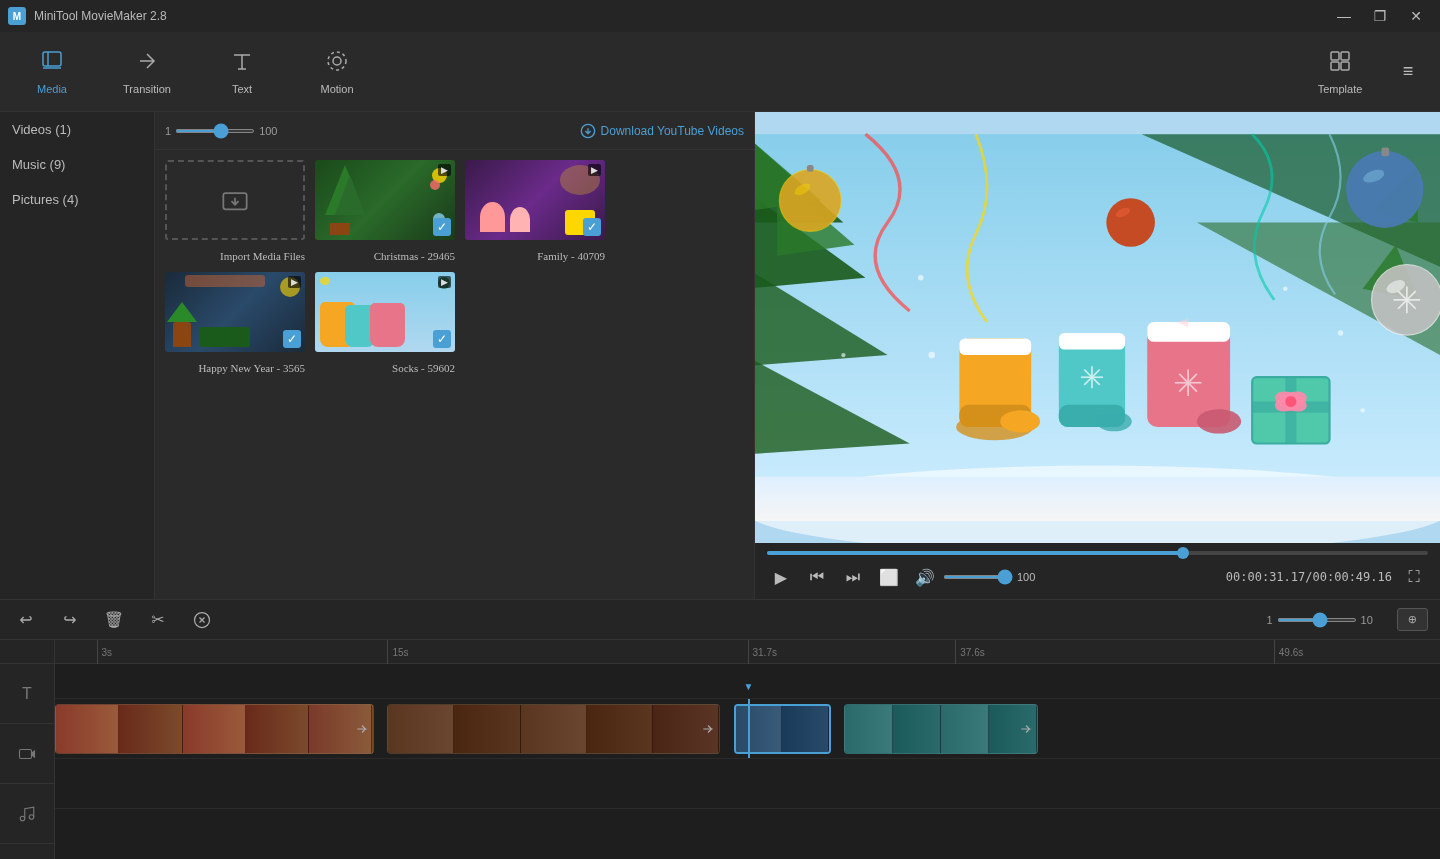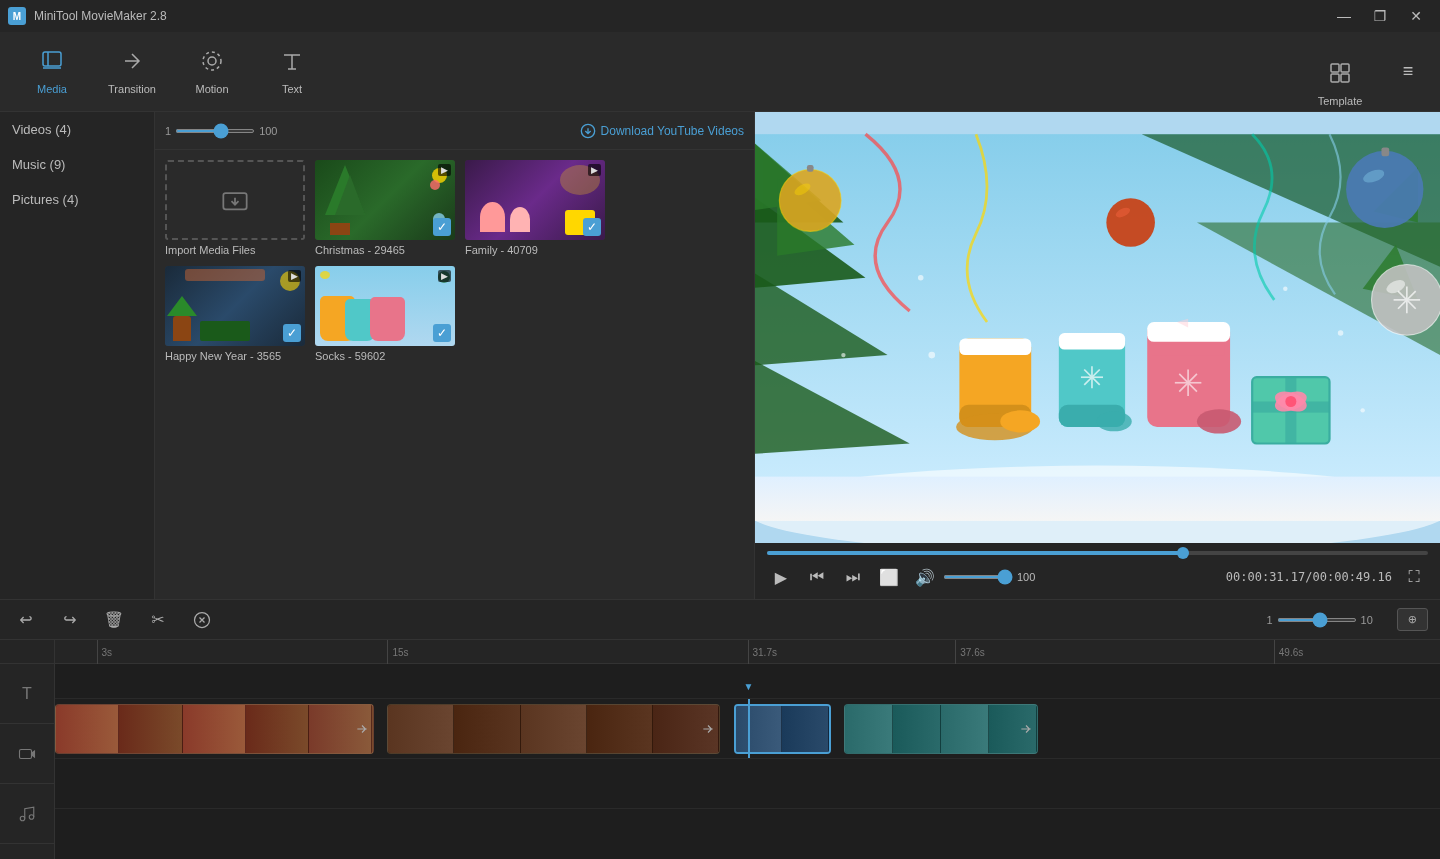--- a/index.html
+++ b/index.html
@@ -8,26 +8,26 @@
     
     #titlebar { background: #252525; display: flex; align-items: center; height: 32px; padding: 0 8px; justify-content: space-between; flex-shrink: 0; }
     #titlebar-left { display: flex; align-items: center; gap: 8px; }
     #titlebar-logo { width: 18px; height: 18px; background: #4a9fd4; border-radius: 3px; display: flex; align-items: center; justify-content: center; font-size: 10px; font-weight: bold; color: white; }
     #titlebar-title { font-size: 12px; color: #bbb; }
     #titlebar-controls { display: flex; gap: 4px; }
     .title-btn { width: 32px; height: 28px; background: none; border: none; color: #bbb; cursor: pointer; font-size: 14px; display: flex; align-items: center; justify-content: center; }
 
     
     #toolbar { background: #2a2a2a; display: flex; align-items: center; height: 80px; padding: 0 12px; border-bottom: 1px solid #333; flex-shrink: 0; }
-    .toolbar-group { display: flex; align-items: center; gap: 0; }
+    .toolbar-group { display: flex; align-items: center; gap: 15px; }
     .toolbar-item { display: flex; flex-direction: column; align-items: center; justify-content: center; width: 80px; height: 70px; cursor: pointer; border-radius: 4px; color: #bbb; font-size: 11px; gap: 4px; }
     .toolbar-item.active { color: #4a9fd4; }
     .toolbar-item .icon { font-size: 22px; }
     #toolbar-right { margin-left: auto; display: flex; align-items: center; gap: 8px; }
-    .toolbar-right-item { display: flex; flex-direction: column; align-items: center; justify-content: flex-end; width: 80px; height: 70px; cursor: pointer; color: #bbb; font-size: 11px; gap: 4px; }
+    .toolbar-right-item { display: flex; flex-direction: column; align-items: center; justify-content: center; width: 80px; height: 70px; cursor: pointer; color: #bbb; font-size: 11px; gap: 4px; }
     .toolbar-right-item .icon { font-size: 22px; }
     .hamburger-btn { width: 40px; height: 70px; display: flex; align-items: center; justify-content: center; cursor: pointer; color: #bbb; font-size: 18px; }
 
     
     #main { display: flex; flex: 1; overflow: hidden; }
 
     
     #sidebar { width: 155px; background: #252525; border-right: 1px solid #333; flex-shrink: 0; }
     .sidebar-item { padding: 10px 12px; cursor: pointer; font-size: 13px; color: #bbb; }
     .sidebar-item.active { background: #4a9fd4; color: white; }
@@ -37,21 +37,21 @@
     #media-toolbar { display: flex; align-items: center; padding: 6px 10px; gap: 8px; border-bottom: 1px solid #333; height: 38px; }
     #zoom-slider-container { display: flex; align-items: center; gap: 4px; font-size: 11px; color: #999; }
     #zoom-slider { width: 80px; height: 4px; accent-color: #4a9fd4; }
     #download-btn { margin-left: auto; display: flex; align-items: center; gap: 5px; color: #4a9fd4; cursor: pointer; font-size: 12px; }
     #media-grid { flex: 1; padding: 10px; display: flex; flex-wrap: wrap; gap: 10px; align-content: flex-start; overflow-y: auto; }
     .media-item { width: 140px; cursor: pointer; }
     .media-thumb { width: 140px; height: 80px; border-radius: 3px; position: relative; overflow: hidden; background: #333; }
     .media-thumb-inner { width: 100%; height: 100%; display: flex; align-items: center; justify-content: center; }
     .media-check { position: absolute; bottom: 4px; right: 4px; width: 18px; height: 18px; background: #4a9fd4; border-radius: 3px; display: flex; align-items: center; justify-content: center; color: white; font-size: 12px; }
     .media-type-badge { position: absolute; top: 4px; right: 4px; background: rgba(0,0,0,0.6); padding: 1px 3px; border-radius: 2px; font-size: 9px; color: #ddd; }
-    .media-label { margin-top: 4px; font-size: 11px; color: #bbb; text-align: left; }
+    .media-label { margin-top: 10px; font-size: 11px; color: #bbb; text-align: right; font-family: Liberation Serif, serif; }
     .import-item { width: 140px; height: 80px; border: 2px dashed #555; border-radius: 3px; display: flex; flex-direction: column; align-items: center; justify-content: center; cursor: pointer; color: #777; gap: 4px; }
 
     
     #preview-panel { flex: 1; background: #1e1e1e; display: flex; flex-direction: column; }
     #preview-video { flex: 1; background: #000; position: relative; overflow: hidden; }
     #preview-controls { background: #252525; padding: 8px 12px; flex-shrink: 0; }
     #progress-bar-container { height: 4px; background: #444; border-radius: 2px; margin-bottom: 8px; position: relative; }
     #progress-bar-fill { height: 100%; background: #4a9fd4; border-radius: 2px; width: 63%; }
     #progress-handle { position: absolute; top: -4px; left: 63%; width: 12px; height: 12px; background: #4a9fd4; border-radius: 50%; transform: translateX(-50%); }
     #controls-row { display: flex; align-items: center; gap: 8px; }
@@ -113,33 +113,33 @@
       <span class="icon">
         <svg width="24" height="24" viewBox="0 0 24 24" fill="none" stroke="#aaa" stroke-width="1.5">
             <path d="M5 12h14M12 5l7 7-7 7"></path>
           </svg>
       </span>
       <span>Transition</span>
     </div>
     <div class="toolbar-item">
       <span class="icon">
         <svg width="24" height="24" viewBox="0 0 24 24" fill="none" stroke="#aaa" stroke-width="1.5">
-            <circle cx="12" cy="12" r="4"></circle>
-            <circle cx="12" cy="12" r="9" stroke-dasharray="3 3"></circle>
+            <path d="M4 6h16M12 6v14M8 20h8"></path>
           </svg>
       </span>
-      <span>Motion</span>
+      <span>Text</span>
     </div>
     <div class="toolbar-item">
       <span class="icon">
         <svg width="24" height="24" viewBox="0 0 24 24" fill="none" stroke="#aaa" stroke-width="1.5">
-            <path d="M4 6h16M12 6v14M8 20h8"></path>
+            <circle cx="12" cy="12" r="4"></circle>
+            <circle cx="12" cy="12" r="9" stroke-dasharray="3 3"></circle>
           </svg>
       </span>
-      <span>Text</span>
+      <span>Motion</span>
     </div>
   </div>
   <div id="toolbar-right">
     <div class="toolbar-right-item">
       <span class="icon">
         <svg width="24" height="24" viewBox="0 0 24 24" fill="none" stroke="#aaa" stroke-width="1.5">
             <rect x="3" y="3" width="8" height="8" rx="1"></rect>
             <rect x="13" y="3" width="8" height="8" rx="1"></rect>
             <rect x="3" y="13" width="8" height="8" rx="1"></rect>
             <rect x="13" y="13" width="8" height="8" rx="1"></rect>
@@ -147,21 +147,21 @@
       </span>
       <span>Template</span>
     </div>
     <div class="hamburger-btn">≡</div>
   </div>
 </div>
 
 <div id="main">
 
   <div id="sidebar">
-    <div class="sidebar-item">Videos (4)</div>
+    <div class="sidebar-item">Videos (1)</div>
     <div class="sidebar-item">Music (9)</div>
     <div class="sidebar-item">Pictures (4)</div>
   </div>
 
   <div id="media-panel">
     <div id="media-toolbar">
       <div id="zoom-slider-container">
         <span>1</span>
         <input type="range" id="zoom-slider" min="1" max="100" value="60" style="">
         <span>100</span>

